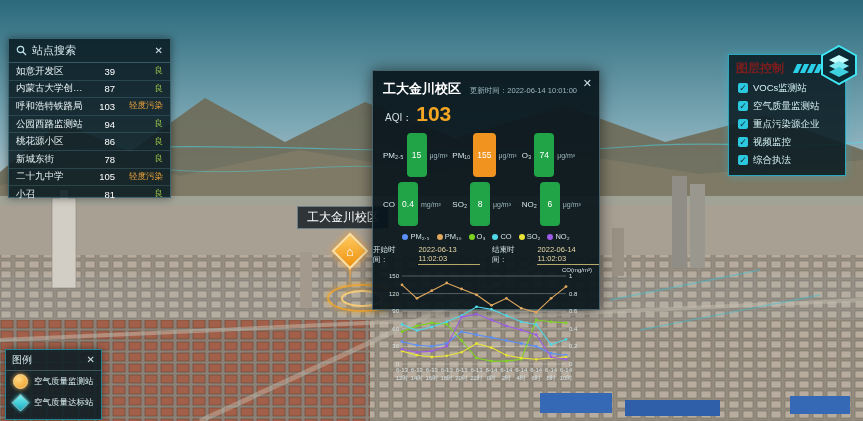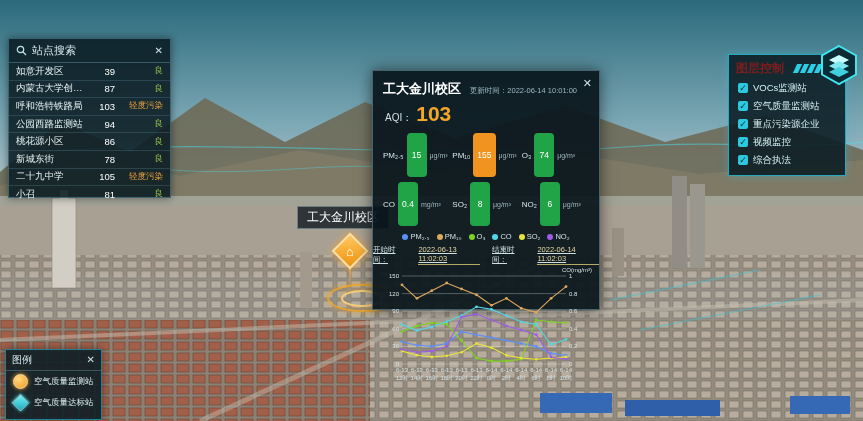--- a/index.html
+++ b/index.html
@@ -46,21 +46,21 @@
   .p-close{position:absolute;top:6px;right:7px;font-size:11px;color:#cfe2e6;cursor:pointer;}
   .aqi-row{padding:2px 12px 0;display:flex;align-items:baseline;gap:4px;}
   .aqi-label{font-size:10px;color:#cfe0e4;}
   .aqi-value{font-size:21px;font-weight:bold;}
   .poll-grid{display:grid;grid-template-columns:repeat(3,1fr);gap:5px 2px;padding:7px 10px 4px;}
   .p-cell{display:flex;align-items:center;gap:3px;font-size:8px;color:#d5e6ea;white-space:nowrap;}
   .badge{padding:16px 4px;border-radius:4px;color:#fff;font-size:8.5px;line-height:12px;min-width:12px;text-align:center;}
   .p-unit{font-size:7px;color:#9db4bd;}
   .c-legend{display:flex;justify-content:center;align-items:center;gap:7px;font-size:7.5px;color:#cfe0e4;padding:2px 0;}
   .c-legend .dot{width:6px;height:6px;border-radius:50%;display:inline-block;margin-right:2px;vertical-align:middle;}
-  .times{display:flex;justify-content:center;gap:12px;font-size:7.5px;color:#cfe0e4;padding:2px 0 1px;text-decoration:underline;}
+  .times{display:flex;justify-content:center;gap:12px;font-size:7.5px;color:#cfe0e4;padding:2px 0 1px;}
   .tval{color:#e8d9a6;border-bottom:1px solid #b8a86a;padding-bottom:1px;}
   #trend-chart{display:block;margin:0 auto;width:216px;height:124px;}
   .tick{fill:#d5e2e4;font-size:6px;font-family:"Liberation Sans","DejaVu Sans",sans-serif;}
 
   
   .layer-panel{left:728px;top:54px;width:116px;padding-bottom:6px;
     border:1px solid rgba(50,210,235,.75);box-shadow:0 0 8px rgba(40,200,230,.35);}
   .layer-panel header{border-bottom:none;padding:5px 7px 2px;}
   .lp-title{font-size:12px;font-weight:bold;color:#7f1d1d;}
   .stripes{display:flex;gap:2px;margin-left:6px;}

